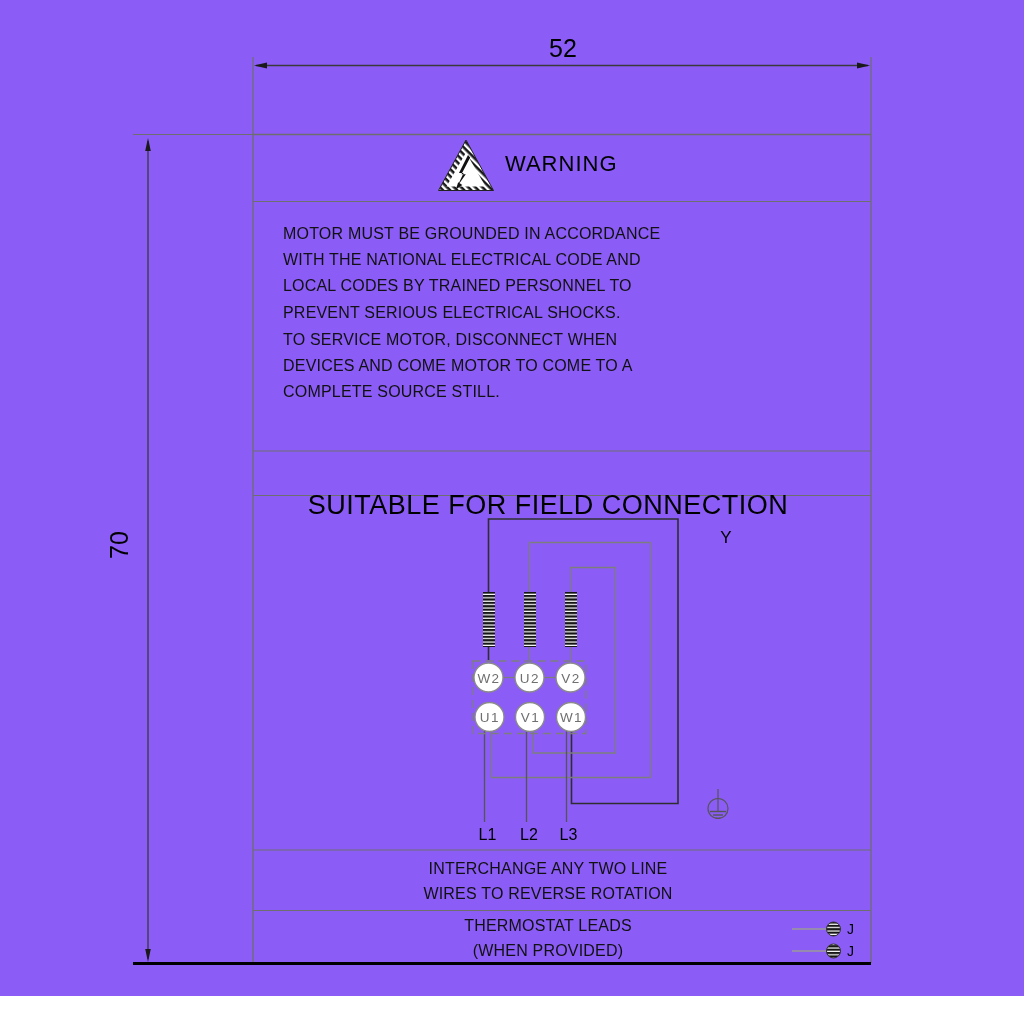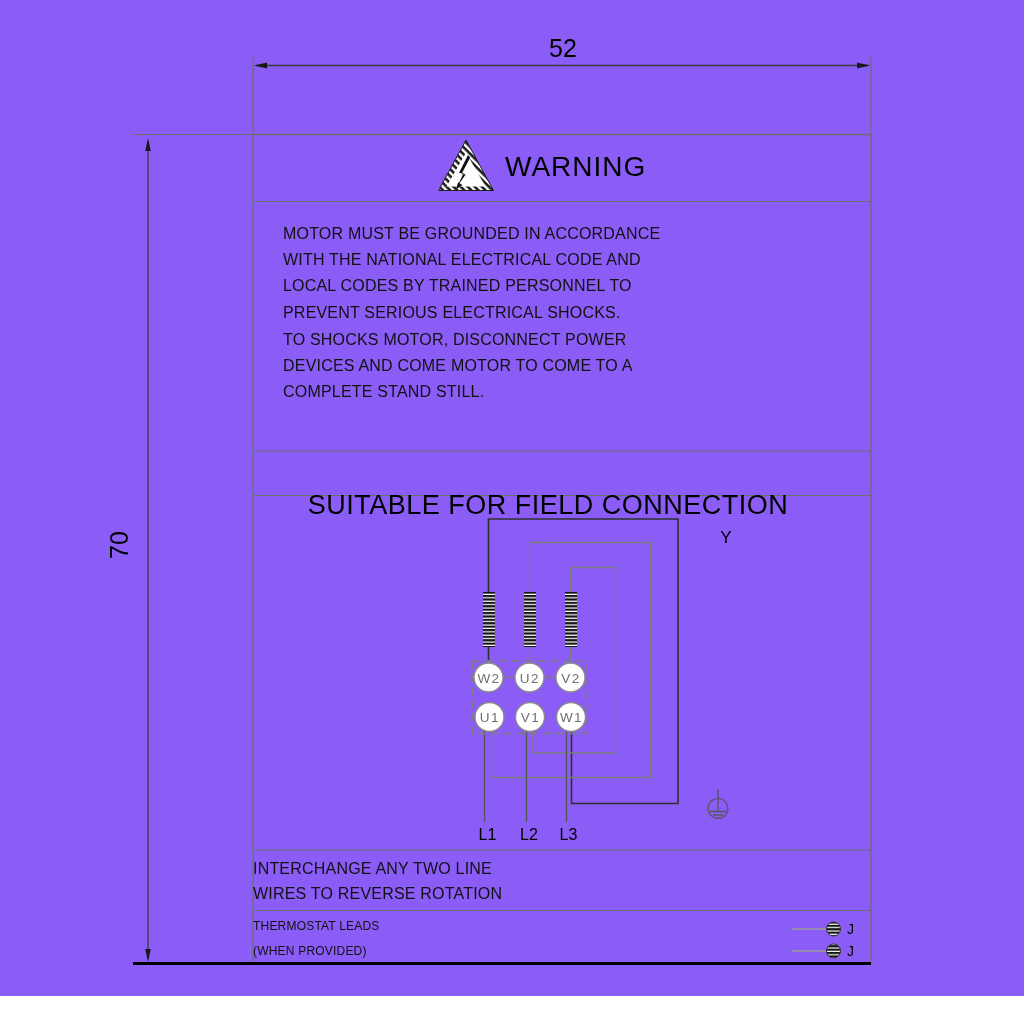--- a/index.html
+++ b/index.html
@@ -1,29 +1,29 @@
 <!DOCTYPE html>
 <html><head>
 <meta charset="utf-8">
 <style>
   html,body{margin:0;padding:0;background:#fff;}
   #canvas{position:relative;width:1024px;height:996px;background:#8b5cf6;overflow:hidden;
           font-family:"Liberation Sans", sans-serif;color:#000;}
   #drawing{position:absolute;left:0;top:0;}
   .abs{position:absolute;}
-  .warn-title{left:505px;top:151px;font-size:28px;letter-spacing:1px;color:#000;}
+  .warn-title{left:505px;top:151px;font-size:22px;letter-spacing:1px;color:#000;}
   .para{left:283px;width:390px;font-size:16px;line-height:26.2px;color:#111;
         letter-spacing:0.2px;white-space:nowrap;}
   .para1{top:203px;margin-top:18px;}
   .para2{top:327px;}
   .banner{left:253px;top:458px;width:590px;text-align:center;font-size:27px;
           letter-spacing:0.5px;color:#000;margin-top:32px;}
-  .centernote{left:253px;width:590px;color:#111;}
+  .centernote{left:253px;width:590px;text-align:center;color:#111;}
   .rotnote{top:856px;font-size:16px;line-height:25px;letter-spacing:0.2px;}
-  .thermnote{top:914px;font-size:12px;line-height:24.6px;letter-spacing:0.2px;}
+  .thermnote{top:914px;font-size:16px;line-height:24.6px;letter-spacing:0.2px;}
   svg text{font-family:"Liberation Sans", sans-serif;}
   .dimtext{font-size:25px;fill:#000;}
   .termtext{font-size:13.5px;fill:#6f6f6f;letter-spacing:1.5px;}
   .linetext{font-size:16px;fill:#000;}
   .ytext{font-size:17px;fill:#000;}
   .jtext{font-size:14px;fill:#000;}
 </style>
 </head>
 <body>
 
@@ -141,23 +141,23 @@
   <div class="abs warn-title">WARNING</div>
 
   <div class="abs para para1">
     <div>MOTOR MUST BE GROUNDED IN ACCORDANCE</div>
     <div>WITH THE NATIONAL ELECTRICAL CODE AND</div>
     <div>LOCAL CODES BY TRAINED PERSONNEL TO</div>
     <div>PREVENT SERIOUS ELECTRICAL SHOCKS.</div>
   </div>
 
   <div class="abs para para2">
-    <div>TO SHOCKS MOTOR, DISCONNECT POWER</div>
+    <div>TO SERVICE MOTOR, DISCONNECT WHEN</div>
     <div>DEVICES AND COME MOTOR TO COME TO A</div>
-    <div>COMPLETE STAND STILL.</div>
+    <div>COMPLETE SOURCE STILL.</div>
   </div>
 
   <div class="abs banner">SUITABLE FOR FIELD CONNECTION</div>
 
   <div class="abs centernote rotnote">
     <div>INTERCHANGE ANY TWO LINE</div>
     <div>WIRES TO REVERSE ROTATION</div>
   </div>
 
   <div class="abs centernote thermnote">

